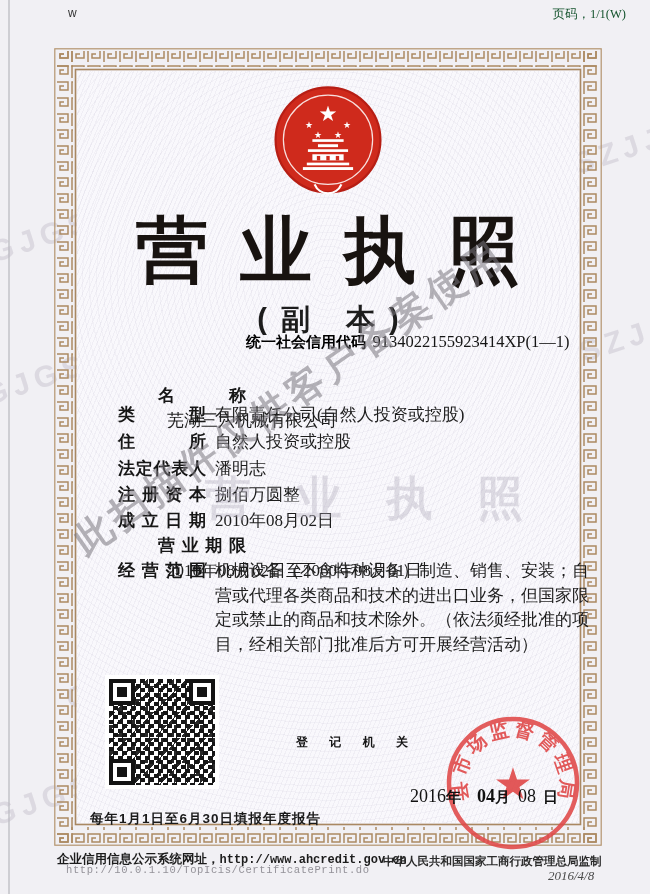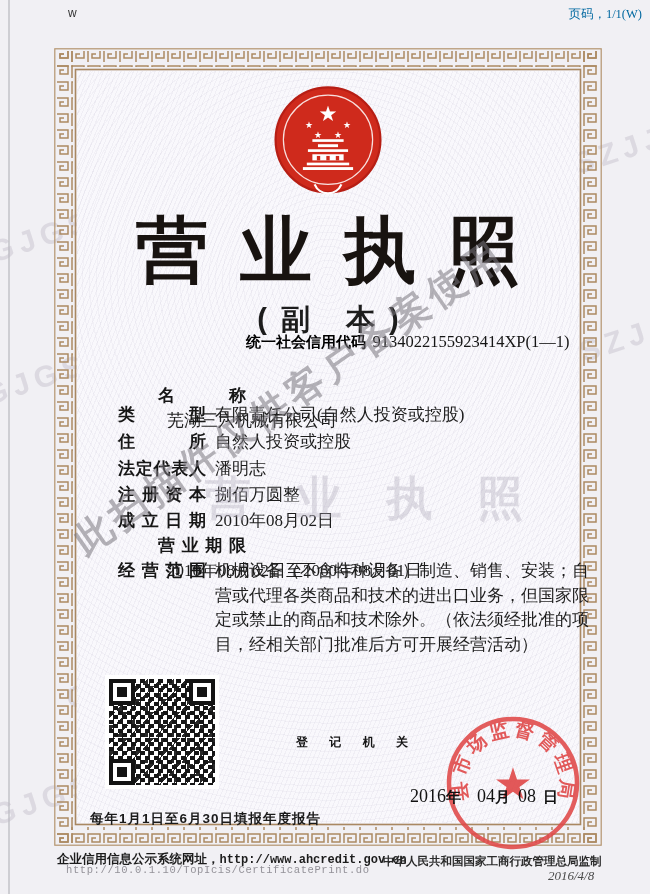--- a/index.html
+++ b/index.html
@@ -6,21 +6,21 @@
   body{
     width:650px;height:894px;position:relative;overflow:hidden;
     background:#f1f0f4;
     font-family:"Liberation Sans","DejaVu Sans",sans-serif;
     color:#222;
   }
   .abs{position:absolute;}
   
   .scan-edge{left:8px;top:0;width:2px;height:894px;background:rgba(165,163,170,.45);}
   .meta-left{left:68px;top:6px;font-size:12px;color:#333;}
-  .meta-right{right:8px;top:6px;font-size:12.5px;color:#0369a1;font-family:"Liberation Serif","DejaVu Serif",serif;}
+  .meta-right{right:24px;top:6px;font-size:12.5px;color:#14532d;font-family:"Liberation Serif","DejaVu Serif",serif;}
   
   .cert{left:54px;top:48px;width:548px;height:798px;}
   .border-svg{position:absolute;left:0;top:0;}
   .paper{
     position:absolute;left:23px;top:23px;width:502px;height:752px;
     background:
       repeating-linear-gradient(112deg, rgba(208,204,220,.22) 0 1px, transparent 1px 4px),
       repeating-radial-gradient(circle at 50% 28%, rgba(198,193,212,.14) 0 1px, transparent 1px 7px),
       #f9f8fc;
   }
@@ -80,21 +80,21 @@
   .qr-finder::after{content:"";position:absolute;left:4px;top:4px;width:10px;height:10px;background:#131313;}
   .qr-finder.tl{left:4px;top:4px;}
   .qr-finder.tr{right:4px;top:4px;}
   .qr-finder.bl{left:4px;bottom:4px;}
   
   .registry{left:242px;top:686px;font-size:12px;font-weight:700;letter-spacing:9px;color:#161616;white-space:nowrap;}
   .seal{left:384px;top:660px;opacity:.88;}
   .issue-date{left:356px;top:738px;white-space:nowrap;color:#111;}
   .issue-date .num{font-family:"Liberation Serif","DejaVu Serif",serif;font-size:18px;}
   .issue-date .unit{font-size:15px;font-weight:700;}
-  .gap-l{margin-left:16px;} .gap-m{margin-left:8px;} .gap-s{margin-left:7px;}
+  .gap-l{margin-left:16px;font-weight:bold;} .gap-m{margin-left:8px;} .gap-s{margin-left:7px;}
   .annual-note{left:36px;top:762px;font-size:13.5px;font-weight:600;letter-spacing:1px;color:#1a1a1a;white-space:nowrap;}
   
   .foot-site{left:57px;top:851px;font-size:12.5px;font-weight:700;color:#1c1c1c;white-space:nowrap;}
   .foot-site .lat{font-family:"Liberation Mono","DejaVu Sans Mono",monospace;font-size:12px;margin-top:16px;}
   .foot-print-url{
     left:66px;top:864px;font-size:10.5px;letter-spacing:.6px;color:#939198;
     font-family:"Liberation Mono","DejaVu Sans Mono",monospace;white-space:nowrap;
   }
   .foot-issuer{left:383px;top:854px;font-size:11.5px;font-weight:600;color:#2a2a2a;white-space:nowrap;}
   .foot-date{left:548px;top:868px;font-size:13px;font-style:italic;color:#4a4a4a;

